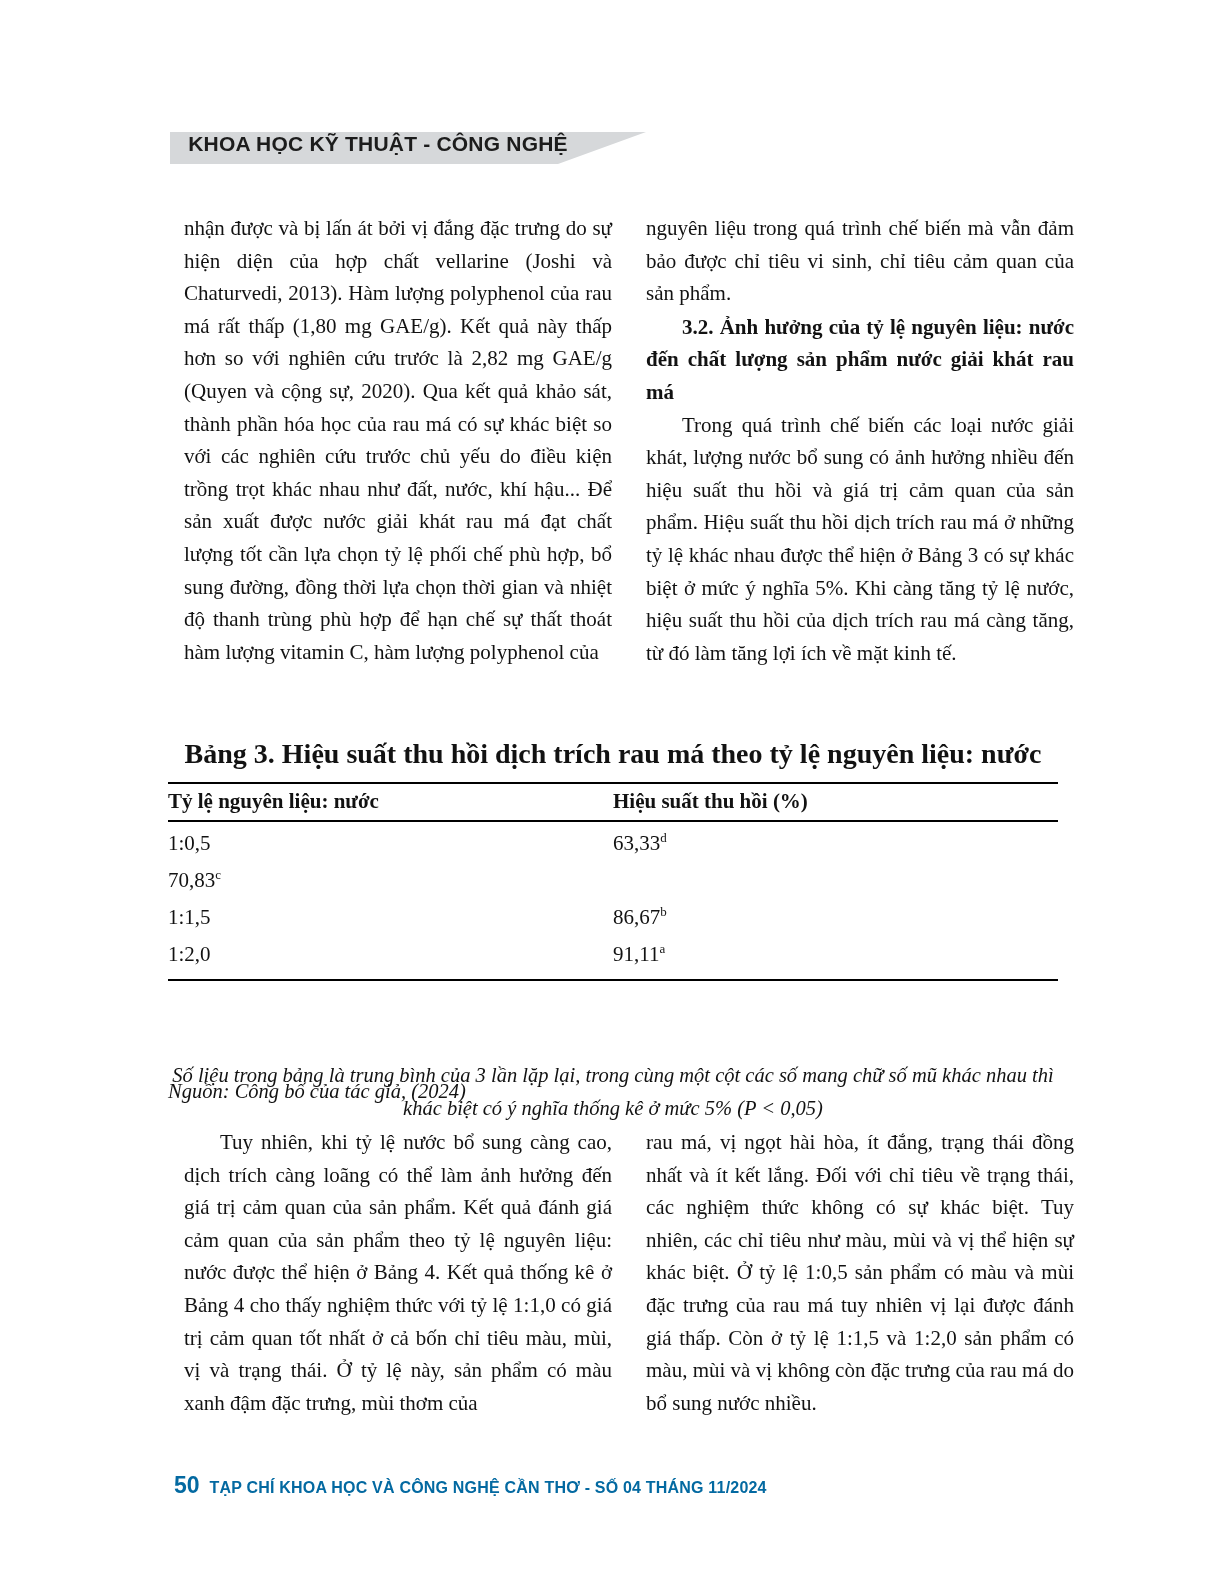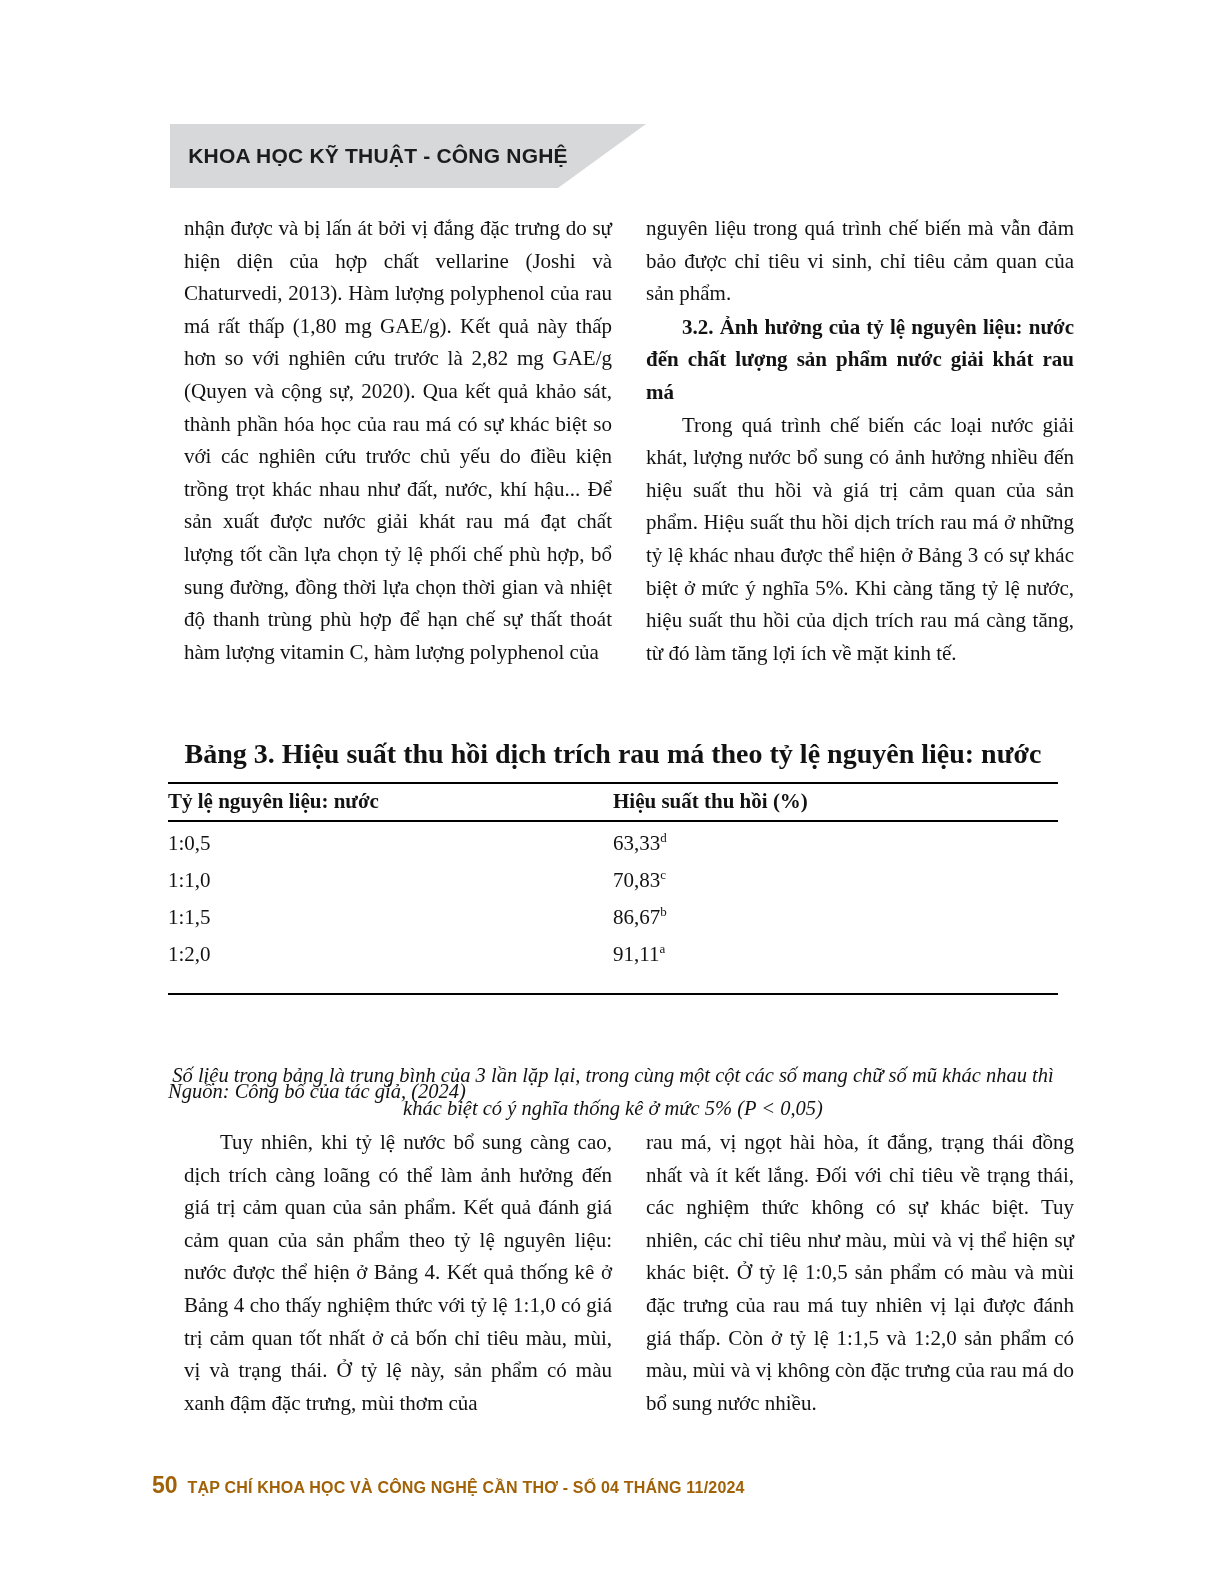--- a/index.html
+++ b/index.html
@@ -11,27 +11,26 @@
     background: #ffffff;
     font-family: "Liberation Serif", serif;
     color: #121212;
     overflow: hidden;
   }
 
   
   .banner {
     position: absolute;
     left: 170px;
-    top: 124px;
+    top: 132px;
     width: 476px;
-    height: 64px;
+    height: 32px;
     background: #d6d8da;
     clip-path: polygon(0 0, 100% 0, calc(100% - 88px) 100%, 0 100%);
     display: flex;
-    align-items: center;
     justify-content: center;
     padding-right: 60px;
   }
   .banner-text {
     font-family: "Liberation Sans", sans-serif;
     font-weight: bold;
     font-size: 21px;
     letter-spacing: 0.2px;
     color: #1c1c1c;
     white-space: nowrap;
@@ -84,21 +83,21 @@
     font-size: 21px;
     padding: 5px 0 6px 0;
   }
   .trow {
     display: flex;
     font-size: 21px;
     height: 37px;
     align-items: center;
   }
   .trow.first { margin-top: 3px; }
-  .tbody-wrap { padding-bottom: 20px; border-bottom: 2.5px solid #000; }
+  .tbody-wrap { padding-bottom: 6px; border-bottom: 2.5px solid #000; }
   .tcell { width: 50%; text-align: left; }
   .tcell sup { font-size: 13px; vertical-align: super; line-height: 0; }
 
   .footnote {
     position: absolute;
     left: 155px;
     top: 1059px;
     width: 916px;
     font-style: italic;
     font-size: 20.5px;
@@ -110,29 +109,29 @@
     left: 168px;
     top: 1080px;
     width: 890px;
     font-style: italic;
     font-size: 20.5px;
   }
 
   
   .footer {
     position: absolute;
-    left: 152px;
+    left: 174px;
     top: 1472px;
     width: 900px;
     display: flex;
     align-items: baseline;
     gap: 10px;
     font-family: "Liberation Sans", sans-serif;
     font-weight: bold;
-    color: #a16207;
+    color: #0369a1;
   }
   .footer .pageno { font-size: 23px; }
   .footer .journal { font-size: 16px; letter-spacing: 0.2px; }
 </style>
 </head>
 <body>
 
 <div class="page">
 
   <div class="banner">
@@ -156,21 +155,20 @@
       <div class="thead-row">
         <div class="tcell">Tỷ lệ nguyên liệu: nước</div>
         <div class="tcell">Hiệu suất thu hồi (%)</div>
       </div>
       <div class="tbody-wrap">
         <div class="trow first">
           <div class="tcell">1:0,5</div>
           <div class="tcell"><span>63,33</span><sup>d</sup></div>
         </div>
         <div class="trow">
-          <div class="tcell">1:1,0</div>
           <div class="tcell"><span>70,83</span><sup>c</sup></div>
         </div>
         <div class="trow">
           <div class="tcell">1:1,5</div>
           <div class="tcell"><span>86,67</span><sup>b</sup></div>
         </div>
         <div class="trow">
           <div class="tcell">1:2,0</div>
           <div class="tcell"><span>91,11</span><sup>a</sup></div>
         </div>

